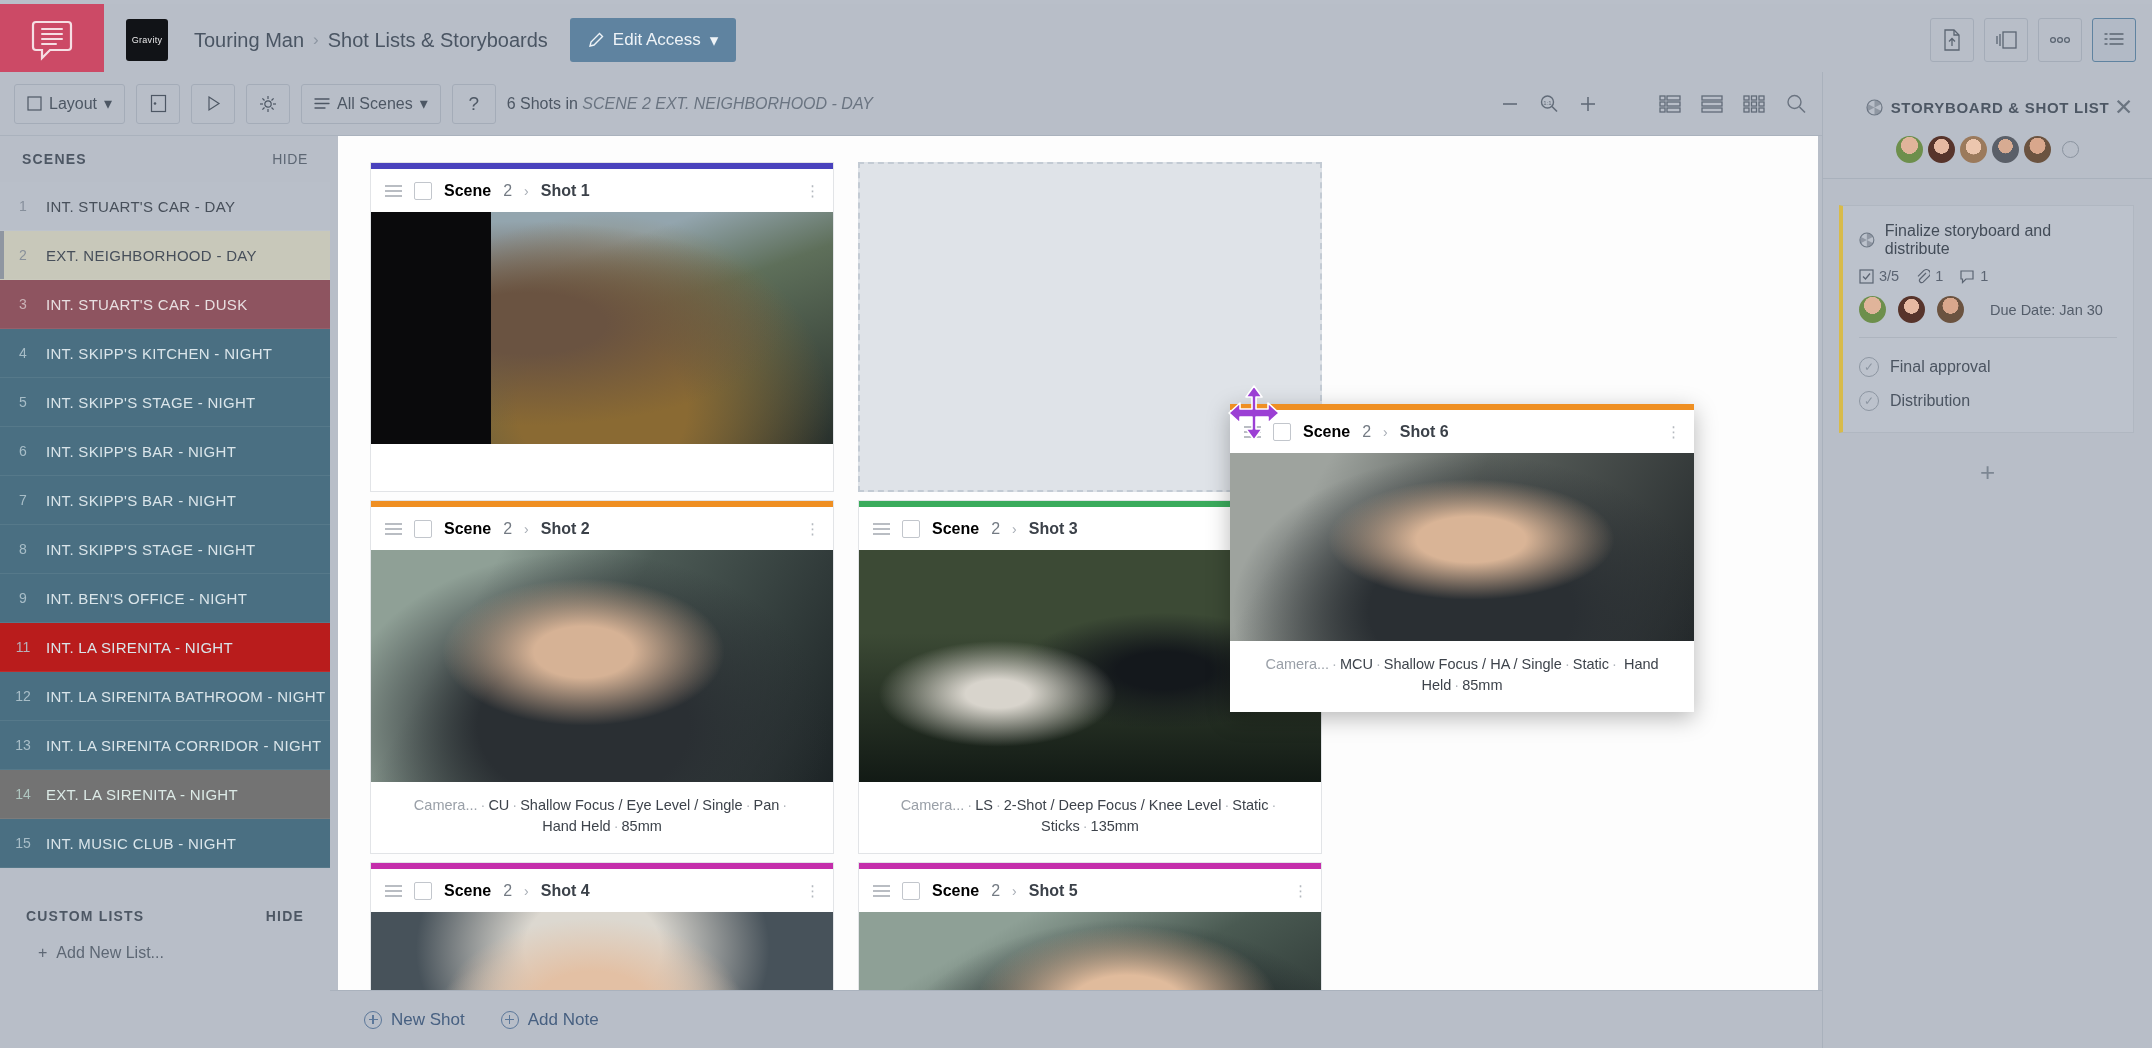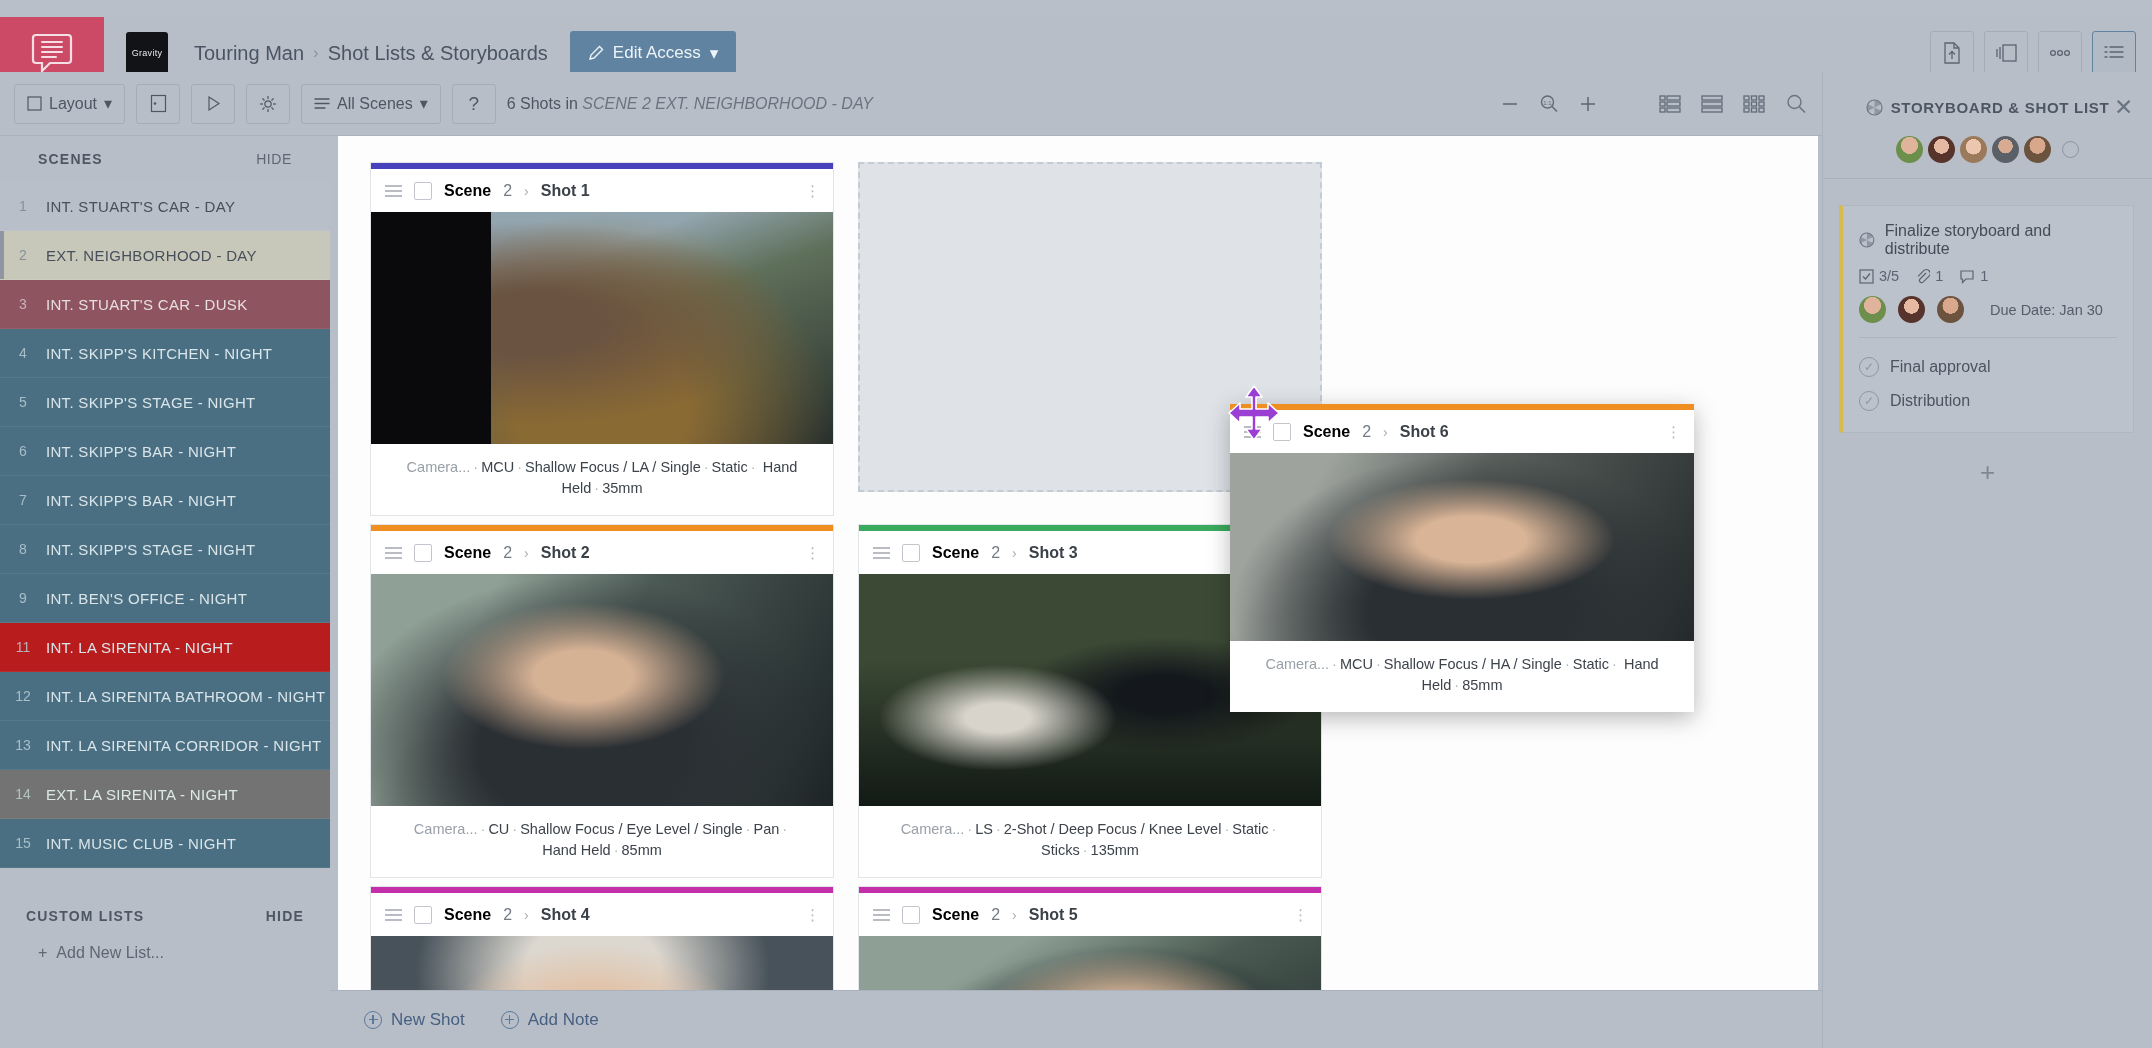--- a/index.html
+++ b/index.html
@@ -6,21 +6,21 @@
   html, body {
     width: 2152px; height: 1048px;
     font-family: "Liberation Sans", sans-serif;
     background: #b9bfc9;
     overflow: hidden;
   }
   #app { position: relative; width: 2152px; height: 1048px; }
 
   
   .topbar {
-    position: absolute; top: 17px; left: 0; width: 2152px; height: 72px;
+    position: absolute; top: 4px; left: 0; width: 2152px; height: 72px;
     background: #b8bec8; display: flex; align-items: center;
   }
   .logo-block {
     width: 104px; height: 72px; background: #cc4a66;
     display: flex; align-items: center; justify-content: center;
   }
   .logo-bubble { width: 44px; height: 44px; }
   .proj-thumb {
     width: 42px; height: 42px; margin-left: 22px; background: #111317;
     border-radius: 3px; display: flex; align-items: center; justify-content: center;
@@ -68,21 +68,21 @@
   }
   .vt { cursor: pointer; display: flex; align-items: center; }
 
   
   .sidebar {
     position: absolute; top: 136px; left: 0; width: 330px; bottom: 0;
     background: #b8bec8;
   }
   .side-head {
     height: 46px; display: flex; align-items: center; justify-content: space-between;
-    padding: 0 38px; font-size: 14px; letter-spacing: 1.2px; color: #4d5764; font-weight: bold;
+    padding: 0 22px; font-size: 14px; letter-spacing: 1.2px; color: #4d5764; font-weight: bold;
   }
   .side-head .hide { font-weight: normal; letter-spacing: .6px; color: #5d6774; cursor: pointer; }
   .scene-row {
     height: 49px; display: flex; align-items: center; font-size: 15px;
     cursor: pointer; border-bottom: 1px solid rgba(255,255,255,.07);
   }
   .scene-row .num { width: 46px; text-align: center; font-size: 14px; opacity: .85; }
   .scene-row .nm { flex: 1; letter-spacing: .3px; }
   .custom-head {
     margin-top: 30px; padding: 0 26px; font-size: 14px; letter-spacing: 1.2px;
@@ -497,21 +497,20 @@
                 <span></span>
               </span>
               <span class="cb"></span>
               <span class="ch-scene">Scene</span>
               <span class="ch-num">2</span>
               <span class="ch-arrow">›</span>
               <span class="ch-shot">Shot 1</span>
               <span class="kebab">⋮</span>
             </div>
             <div class="thumb" style="background-image:linear-gradient(90deg, #0a0a0c 0 26%, rgba(0,0,0,0) 26%),radial-gradient(ellipse at 34% 48%, #6a5341 0 18%, rgba(0,0,0,0) 60%),radial-gradient(ellipse at 50% 85%, #8a6a33 0 26%, rgba(0,0,0,0) 70%),linear-gradient(160deg, #93a5ae 0 30%, #5e6f5a 50%, #28302c 100%)"></div>
-            <div class="meta"><span class="dim">Camera...</span><span class="dot">·</span><span>MCU</span><span class="dot">·</span><span>Shallow Focus / LA / Single</span><span class="dot">·</span><span>Static</span><span class="dot">·</span> <span class="">Hand Held</span><span class="dot">·</span><span>35mm</span></div>
           </div>
           <div class="drop-slot"></div>
           <div class="card">
             <div class="card-bar" style="background:#ef8f22"></div>
             <div class="card-head">
               <span class="hamb">
                 <span></span>
                 <span></span>
                 <span></span>
               </span>

